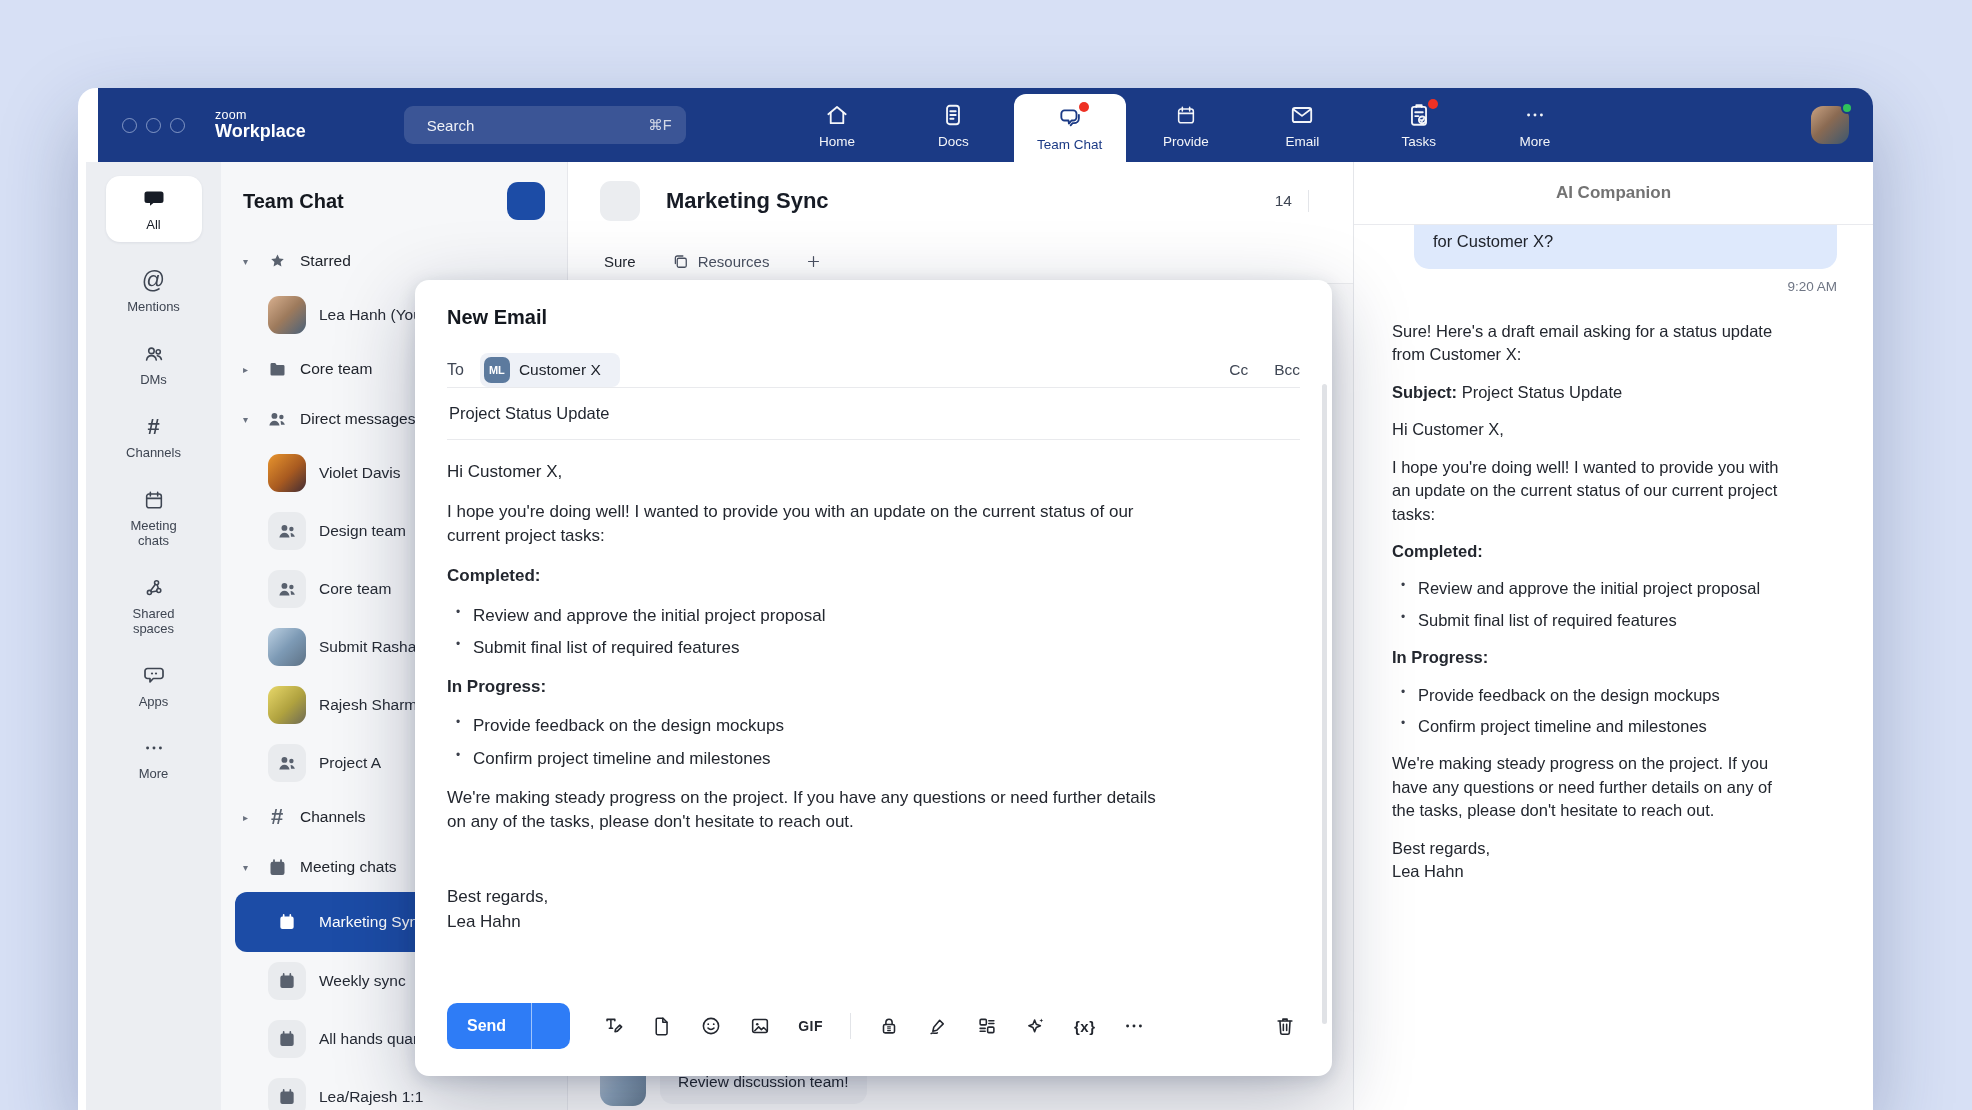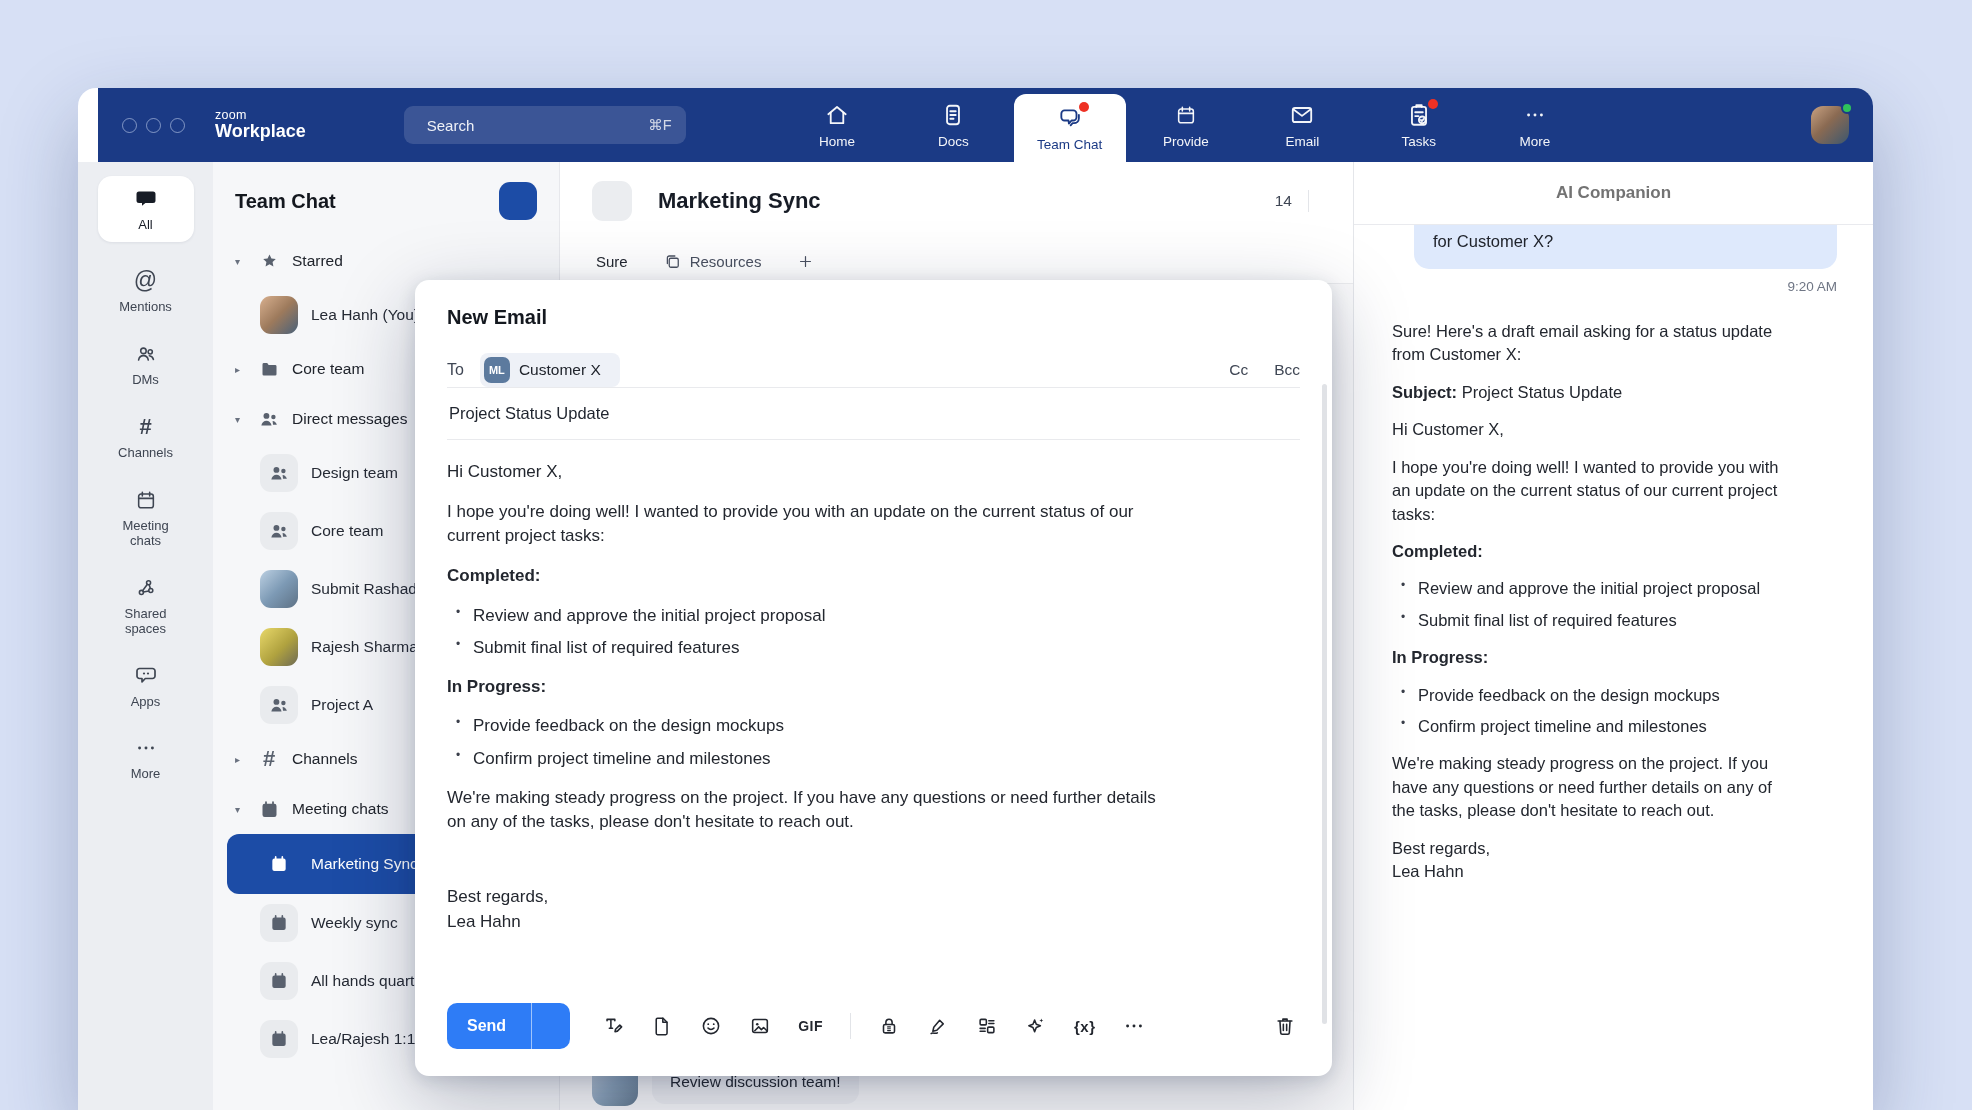--- a/index.html
+++ b/index.html
@@ -48,21 +48,21 @@
   }
   .dot-badge { position:absolute; top:-3px; right:-6px; width:10px; height:10px; border-radius:50%; background:var(--badge,#ee3124); }
   .nav-right { margin-left:auto; display:flex; align-items:center; gap:26px; }
   .avatar {
     width:38px; height:38px; border-radius:12px; position:relative; cursor:pointer;
     background:linear-gradient(135deg,#c9a282 0%,#8a6a52 45%,#3c576f 100%);
   }
   .presence { position:absolute; top:-4px; right:-4px; width:12px; height:12px; border-radius:50%; background:var(--presence,#2ec35b); border:2px solid var(--navy,#1b3a85); }
   
   .content { flex:1; display:flex; min-height:0; position:relative; }
-  .rail { width:135px; flex:none; background:#eceef2; display:flex; flex-direction:column; align-items:center; padding-top:14px; gap:27px; }
+  .rail { width:135px; flex:none; background:#eceef2; display:flex; flex-direction:column; align-items:center; padding-top:14px; gap:27px;margin-left:8px; }
   .rail-item { display:flex; flex-direction:column; align-items:center; gap:7px; font-size:13px; color:#3e4552; line-height:1.15; text-align:center; cursor:pointer; width:96px; }
   .rail-item.active { background:#fff; border-radius:14px; padding:11px 0 9px; color:#171c26; box-shadow:0 1px 3px rgba(30,40,70,.08); }
   .rail-item .ricon { height:24px; display:grid; place-items:center; }
   
   .sidebar { width:347px; flex:none; background:#f6f7f9; border-right:1px solid #e7e8ec; display:flex; flex-direction:column; padding-top:20px; }
   .sidebar-head { display:flex; align-items:center; padding:0 22px; gap:14px; flex:none; }
   .sidebar-title { display:flex; align-items:center; gap:8px; font-size:20px; font-weight:700; color:#14181f; margin-right:auto; cursor:pointer; }
   .sidebar-title .chev { color:#3f4654; display:grid; place-items:center; }
   .filter-btn { color:#3f4654; }
   .plus-btn { width:38px; height:38px; border-radius:11px; background:var(--accent,#1c4ca6); color:#fff; border:none; cursor:pointer; display:grid; place-items:center; }
@@ -422,20 +422,24 @@
                   <circle cx="9.2" cy="8.6" r="3.2" fill="currentColor" stroke="none"></circle>
                   <path d="M3.6 19c.6-3.2 3-5 5.6-5s5 1.8 5.6 5Z" fill="currentColor" stroke="none"></path>
                   <circle cx="16.8" cy="9.8" r="2.4" fill="currentColor" stroke="none"></circle>
                   <path d="M15.9 14.1c2.4.2 4.1 1.8 4.7 4.3h-4.2" fill="currentColor" stroke="none"></path>
                 </svg>
               </span>
             </span>
             <span class="label">Direct messages</span>
           </div>
           <div class="srow chat">
+            <span class="tile photo-violet"></span>
+            <span class="label">Violet Davis</span>
+          </div>
+          <div class="srow chat">
             <span class="tile">
               <span style="display: grid; place-items: center;">
                 <svg width="22" height="22" viewBox="0 0 24 24" fill="none" stroke="currentColor" stroke-width="1.7" stroke-linecap="round" stroke-linejoin="round">
                   <circle cx="9.2" cy="8.6" r="3.2" fill="currentColor" stroke="none"></circle>
                   <path d="M3.6 19c.6-3.2 3-5 5.6-5s5 1.8 5.6 5Z" fill="currentColor" stroke="none"></path>
                   <circle cx="16.8" cy="9.8" r="2.4" fill="currentColor" stroke="none"></circle>
                   <path d="M15.9 14.1c2.4.2 4.1 1.8 4.7 4.3h-4.2" fill="currentColor" stroke="none"></path>
                 </svg>
               </span>
             </span>

